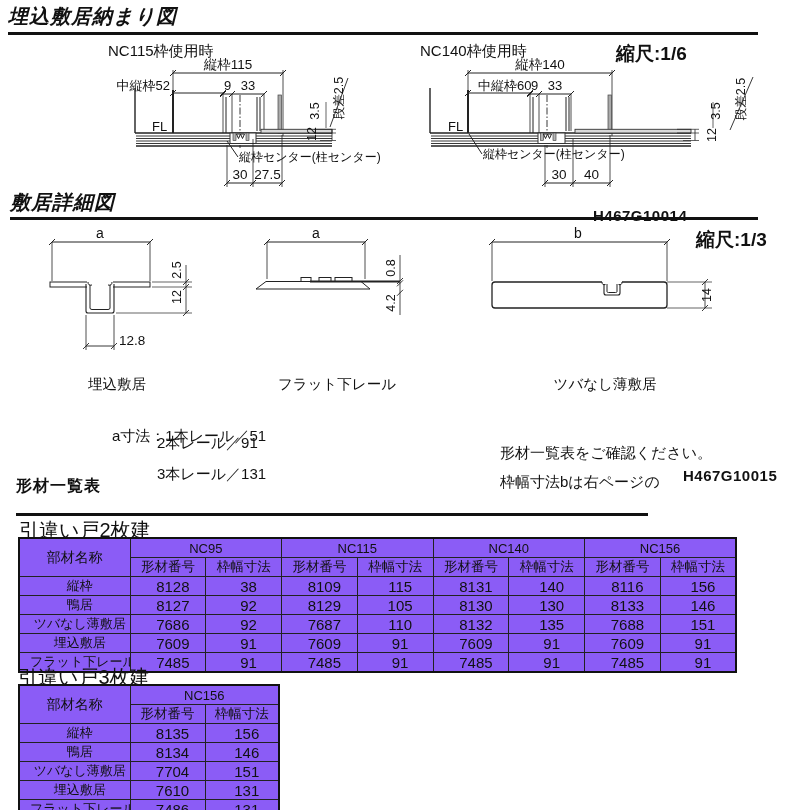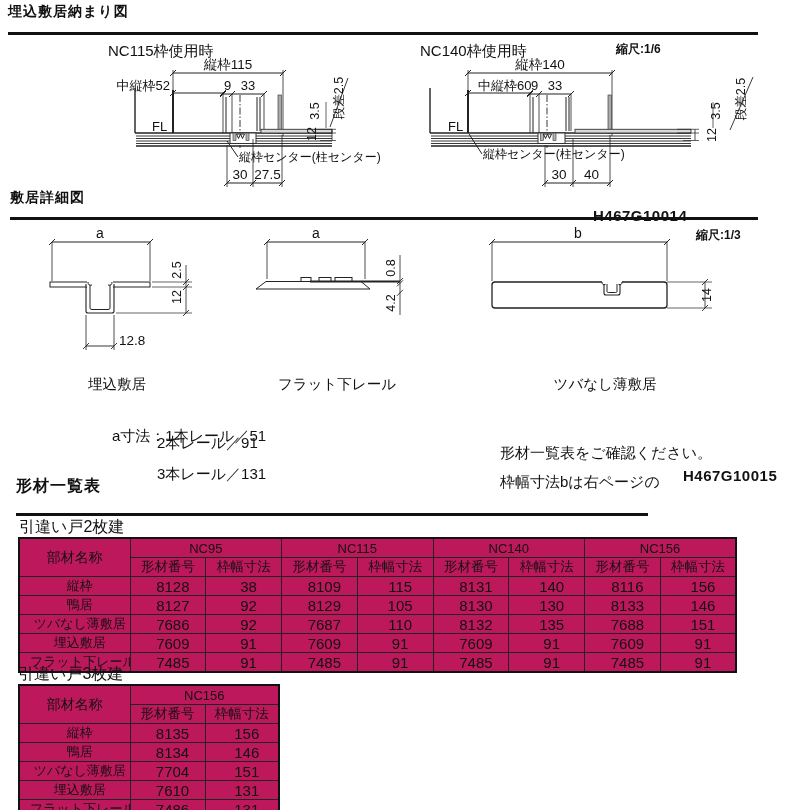--- a/index.html
+++ b/index.html
@@ -1,29 +1,29 @@
 <!DOCTYPE html>
 <html><head>
 <meta charset="utf-8">
 <style>
   html,body{margin:0;padding:0;}
   body{width:800px;height:810px;position:relative;background:#fff;color:#111;
        font-family:"Liberation Sans",sans-serif;overflow:hidden;}
   .abs{position:absolute;}
-  .h1{font-size:14px;font-weight:bold;letter-spacing:1px;}
+  .h1{font-size:20px;font-weight:bold;letter-spacing:1px;font-style:italic;}
   .h1b{font-size:16px;font-weight:bold;letter-spacing:1px;}
   .rule{background:#111;height:2.5px;}
-  .scale{font-size:12px;font-weight:600;}
+  .scale{font-size:19px;font-weight:600;}
   .code{font-size:15px;font-weight:600;letter-spacing:.5px;}
   .note{font-size:15px;}
-  .cap{font-size:16px;}
+  .cap{font-size:20px;text-decoration:underline;}
   svg{position:absolute;overflow:visible;}
   svg text{fill:#111;font-family:"Liberation Sans",sans-serif;}
   svg line,svg path{stroke:#222;fill:none;}
-  table.ptable{border-collapse:collapse;table-layout:fixed;background:#be185d;
+  table.ptable{border-collapse:collapse;table-layout:fixed;background:#8b5cf6;
       border:2px solid #111;}
   table.ptable th,table.ptable td{border:1px solid #222;text-align:center;
       vertical-align:middle;padding:0;font-weight:normal;overflow:hidden;white-space:nowrap;}
   table.ptable .grp{font-size:13px;height:18px;}
   table.ptable .sub{font-size:13.5px;height:15px;}
   table.ptable td{font-size:15px;height:16px;padding-left:10px;}
   table.ptable td.part{font-size:13px;}
   table.ptable th.corner{font-size:14px;}
 </style>
 </head>

